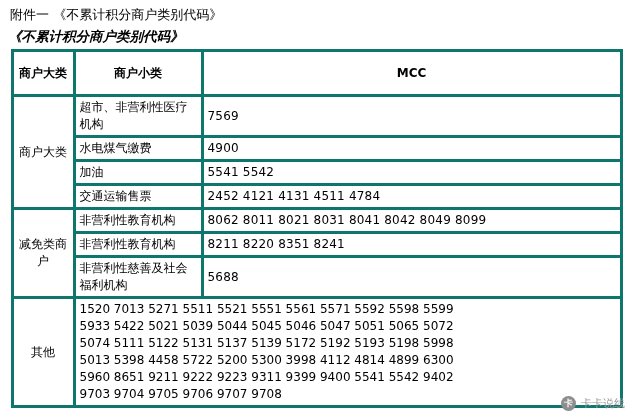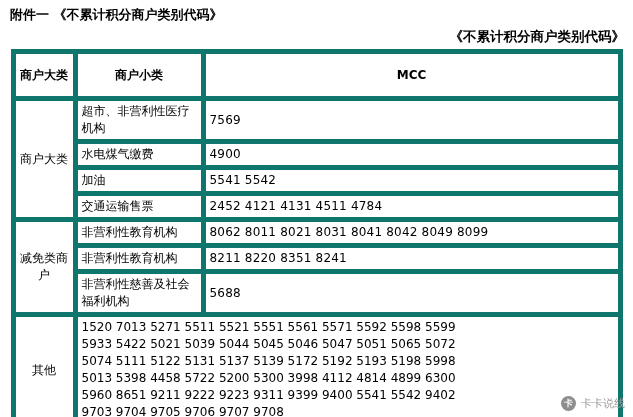--- a/index.html
+++ b/index.html
@@ -20,38 +20,38 @@
     height: 417px;
     position: relative;
     box-sizing: border-box;
     padding: 6px 8px 0 8px;
   }
   .doc-header {
     font-size: 13px;
     line-height: 18px;
     padding-left: 2px;
     white-space: nowrap;
-    font-weight: bold;
   }
   .doc-title {
-    text-align: right;
+    text-align: left;
     font-size: 13.5px;
     font-weight: bold;
     line-height: 20px;
     margin-top: 2px;
     margin-bottom: 3px;
+    font-style: italic;
   }
   table.mcc {
     border-collapse: collapse;
     width: 612px;
     margin: 0 auto;
     table-layout: fixed;
   }
   table.mcc td, table.mcc th {
-    border: 5px solid #0f766e;
+    border: 3px solid #0f766e;
     padding: 2px 4px;
     font-size: 12px;
     vertical-align: middle;
     line-height: 17px;
   }
   th.hdr {
     font-weight: bold;
     text-align: center;
     font-size: 12.5px;
     height: 38px;

